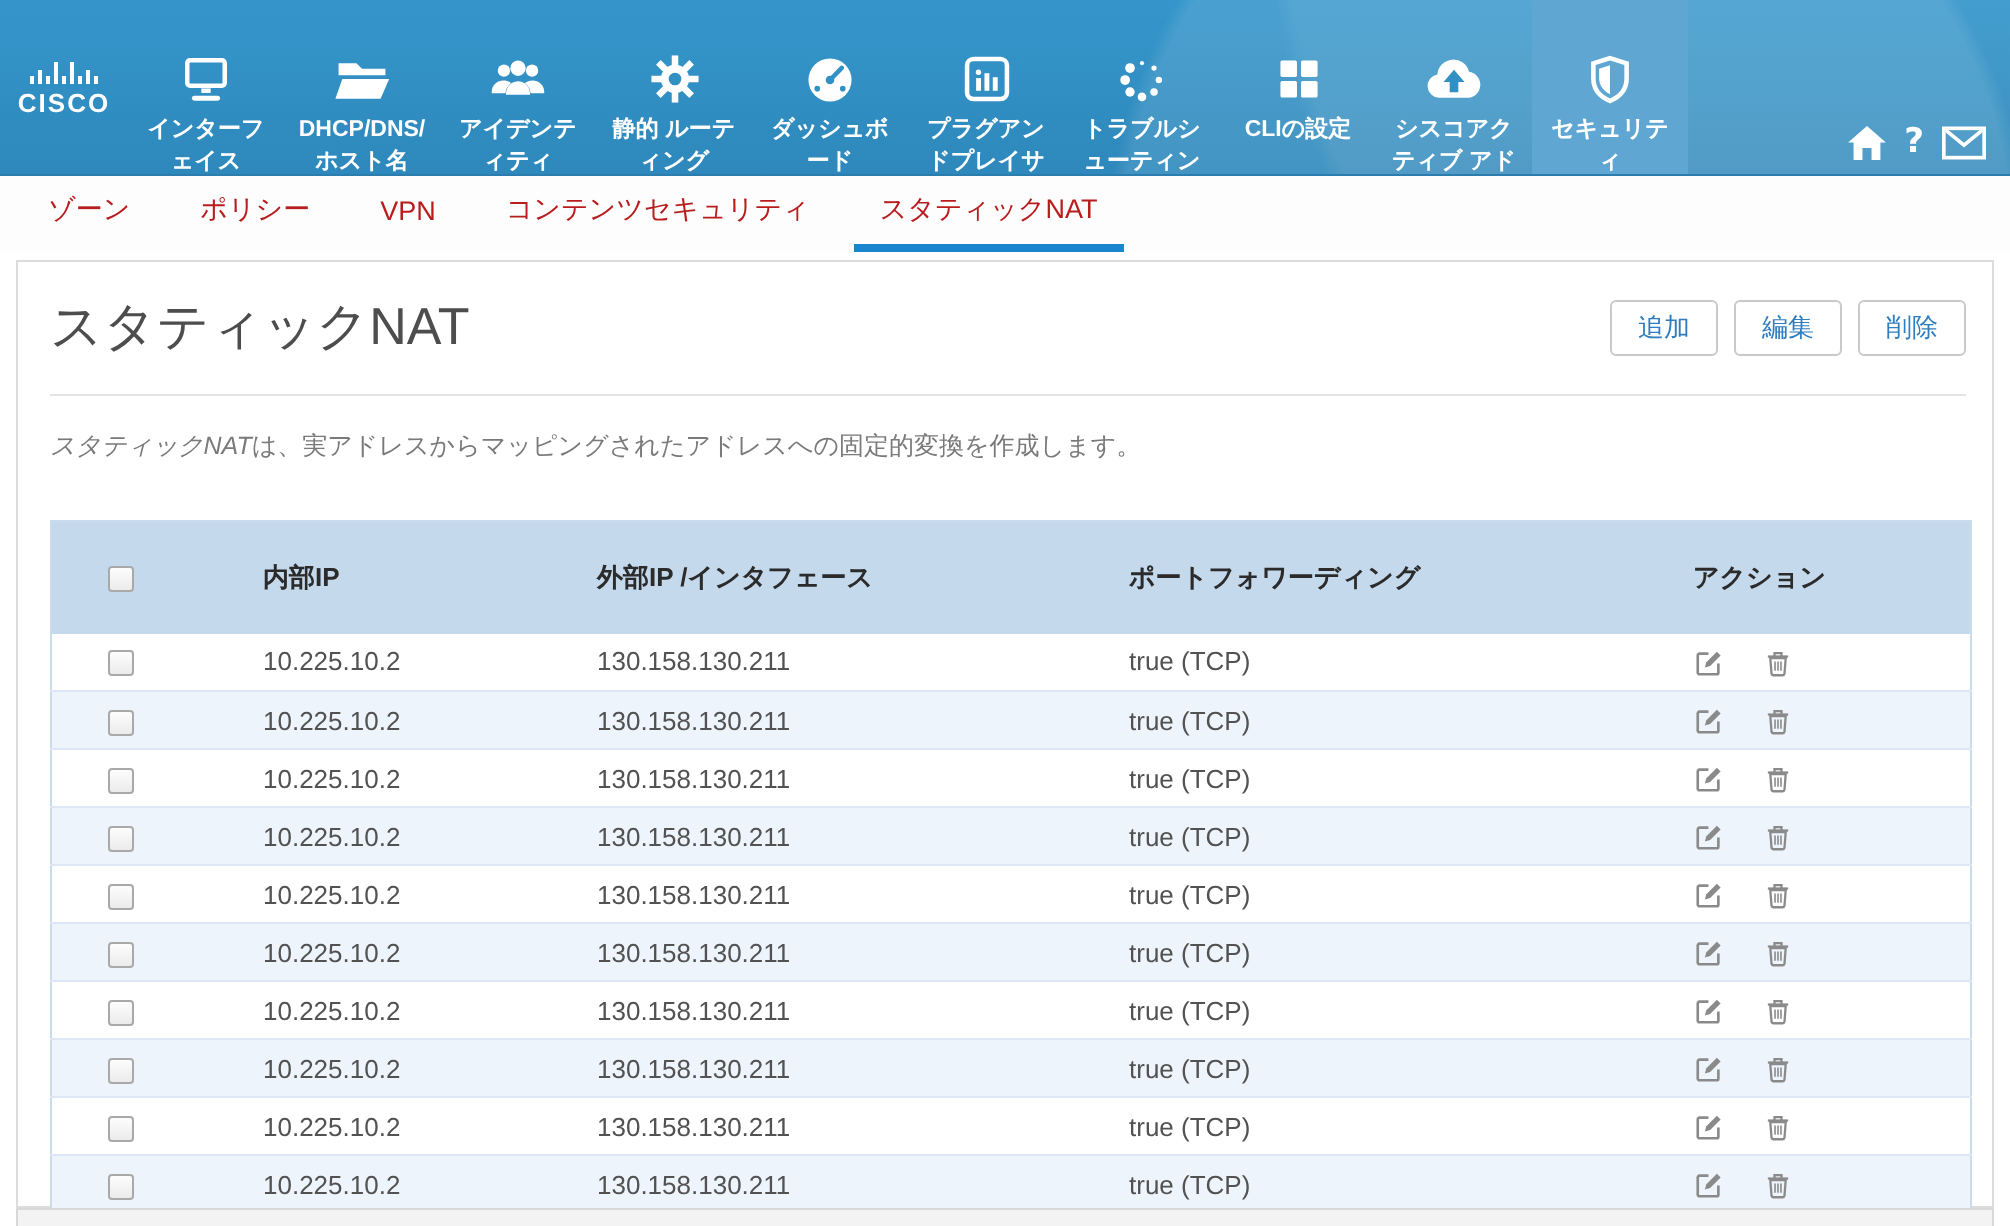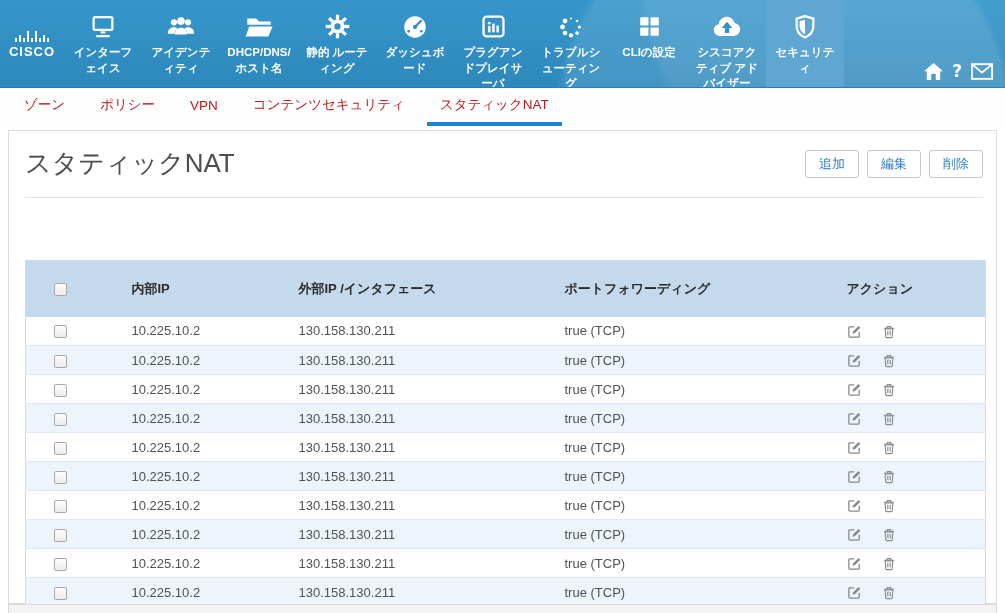--- a/index.html
+++ b/index.html
@@ -22,21 +22,21 @@
     width:64px; height:88px; display:flex; flex-direction:column;
     align-items:center; justify-content:center; flex:0 0 auto;
   }
   .brand-bars { display:flex; align-items:flex-end; gap:2px; height:12px; margin-bottom:2px; }
   .brand-bars i { display:block; width:2px; background:#fff; }
   .brand-text { color:#fff; font-weight:bold; font-size:13px; letter-spacing:1px;text-align:center; }
 
   .nav-tiles { display:flex; height:88px; }
   .nav-tile {
     width:78px; height:88px; text-align:center; cursor:pointer;
-    padding-top:10px; overflow:hidden;
+    padding-top:23px; overflow:hidden;
   }
   .nav-tile.selected { background:#5fa7d2; }
   .tile-icon { height:33px; display:flex; align-items:center; justify-content:center; }
   .tile-label {
     color:#fff; font-weight:bold; font-size:11.5px; line-height:15.5px;
     white-space:pre-line; margin-top:2px;
   }
   .hdr-utils { position:absolute; right:12px; bottom:6px; display:flex; align-items:center; gap:9px; }
   .hdr-utils .u { display:flex; align-items:center; cursor:pointer; }
   .help-glyph { color:#fff; font-weight:bold; font-size:17px; font-family:"DejaVu Sans",sans-serif; }
@@ -125,41 +125,41 @@
               <rect x="8.5" y="24.4" width="15" height="2.6" rx="1.3" fill="#fff"></rect>
             </svg>
         </div>
         <div class="tile-label">インターフ
 ェイス</div>
       </div>
 
       <div class="nav-tile">
         <div class="tile-icon">
           <svg viewBox="0 0 32 32" width="30" height="30" fill="#fff">
+              <path d="M3.5 7h9.5l3 3h12.5v3.5H3.5z"></path>
+              <path d="M5.5 15.5h25l-4.6 10.5H1.8z"></path>
+            </svg>
+        </div>
+        <div class="tile-label">DHCP/DNS/
+ホスト名</div>
+      </div>
+
+      <div class="nav-tile">
+        <div class="tile-icon">
+          <svg viewBox="0 0 32 32" width="30" height="30" fill="#fff">
               <circle cx="8.5" cy="11" r="3.3"></circle>
               <circle cx="23.5" cy="11" r="3.3"></circle>
               <path d="M2 22.5c0-3.8 2.9-6.2 6.3-6.2 1.5 0 2.9.5 4 1.3-1.8 1.5-2.9 3.5-2.9 4.9v.6H2z"></path>
               <path d="M30 22.5c0-3.8-2.9-6.2-6.3-6.2-1.5 0-2.9.5-4 1.3 1.8 1.5 2.9 3.5 2.9 4.9v.6H30z"></path>
               <circle cx="16" cy="9.7" r="4.1"></circle>
               <path d="M9.6 23.3c0-3.7 2.9-6.6 6.4-6.6s6.4 2.9 6.4 6.6v.6H9.6z"></path>
             </svg>
         </div>
         <div class="tile-label">アイデンテ
 ィティ</div>
-      </div>
-
-      <div class="nav-tile">
-        <div class="tile-icon">
-          <svg viewBox="0 0 32 32" width="30" height="30" fill="#fff">
-              <path d="M3.5 7h9.5l3 3h12.5v3.5H3.5z"></path>
-              <path d="M5.5 15.5h25l-4.6 10.5H1.8z"></path>
-            </svg>
-        </div>
-        <div class="tile-label">DHCP/DNS/
-ホスト名</div>
       </div>
 
       <div class="nav-tile">
         <div class="tile-icon">
           <svg viewBox="0 0 32 32" width="29" height="29" fill="#fff">
               <path fill-rule="evenodd" d="M16 8.2a7.8 7.8 0 1 0 0 15.6 7.8 7.8 0 0 0 0-15.6zm0 4.3a3.5 3.5 0 1 1 0 7 3.5 3.5 0 0 1 0-7z"></path>
               <g>
                 <rect x="14.2" y="3" width="3.6" height="5.5"></rect>
                 <rect x="14.2" y="23.5" width="3.6" height="5.5"></rect>
                 <rect x="3" y="14.2" width="5.5" height="3.6"></rect>
@@ -297,20 +297,21 @@
     <h1 class="page-title">スタティックNAT</h1>
 
     <div class="toolbar">
       <button class="btn">追加</button>
       <button class="btn">編集</button>
       <button class="btn">削除</button>
     </div>
 
     <div class="divider"></div>
 
+    <div class="page-desc"><span class="it">スタティックNAT</span><span>は、実アドレスからマッピングされたアドレスへの固定的変換を作成します。</span></div>
 
     <table class="nat">
       <colgroup>
           <col style="width:100px">
           <col style="width:167px">
           <col style="width:266px">
           <col style="width:282px">
           <col style="width:145px">
         </colgroup>
       <thead>

